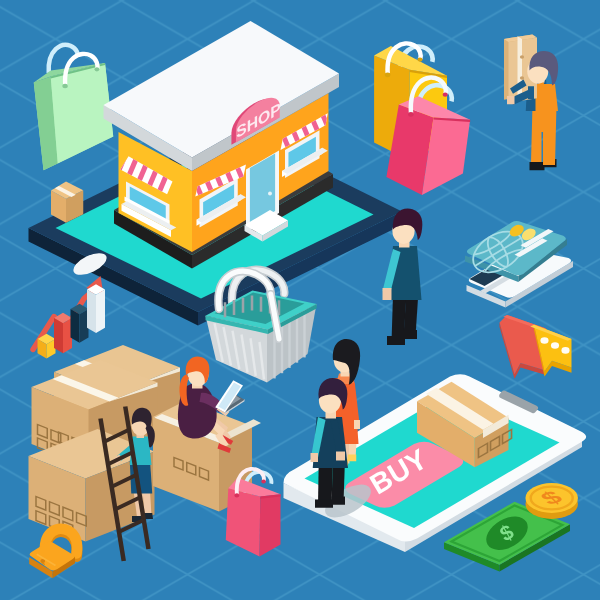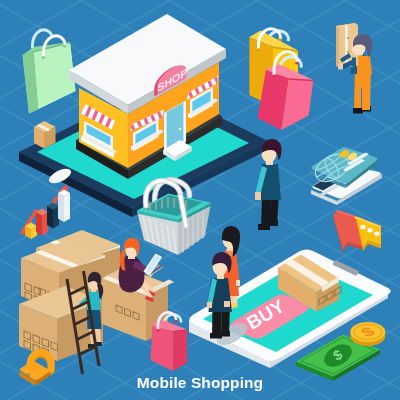--- a/index.html
+++ b/index.html
@@ -607,14 +607,13 @@
     <path d="M152.2,325.5 L150.5,360 L173,371 L173.5,331 Z" fill="#f05378"></path>
     <path d="M173.5,331 L173,371 L187,363 L187,329.5 Z" fill="#e13a63"></path>
     <path d="M152.2,325.5 L158.4,318.5 L187,329.5 L173.5,331 Z" fill="#fb7b9b"></path>
     <path d="M173.5,331 L187,329.5 L187,331 L173.5,332.5 Z" fill="#d9305b"></path>
     <path d="M158,330 C156.5,314.5 166,310.5 172,313.5 C176,315.5 176.2,319 175.8,320.5" fill="none" stroke="#fdeef3" stroke-width="2.6"></path>
     <ellipse cx="157.9" cy="330.3" rx="1.6" ry="1.4" fill="#d9305b"></ellipse>
     <ellipse cx="175.7" cy="321" rx="1.5" ry="1.3" fill="#d9305b"></ellipse>
   </g>
 
 </svg>
-<div class="caption">Mobile Shopping</div>
 </div>
 
 </body></html>

